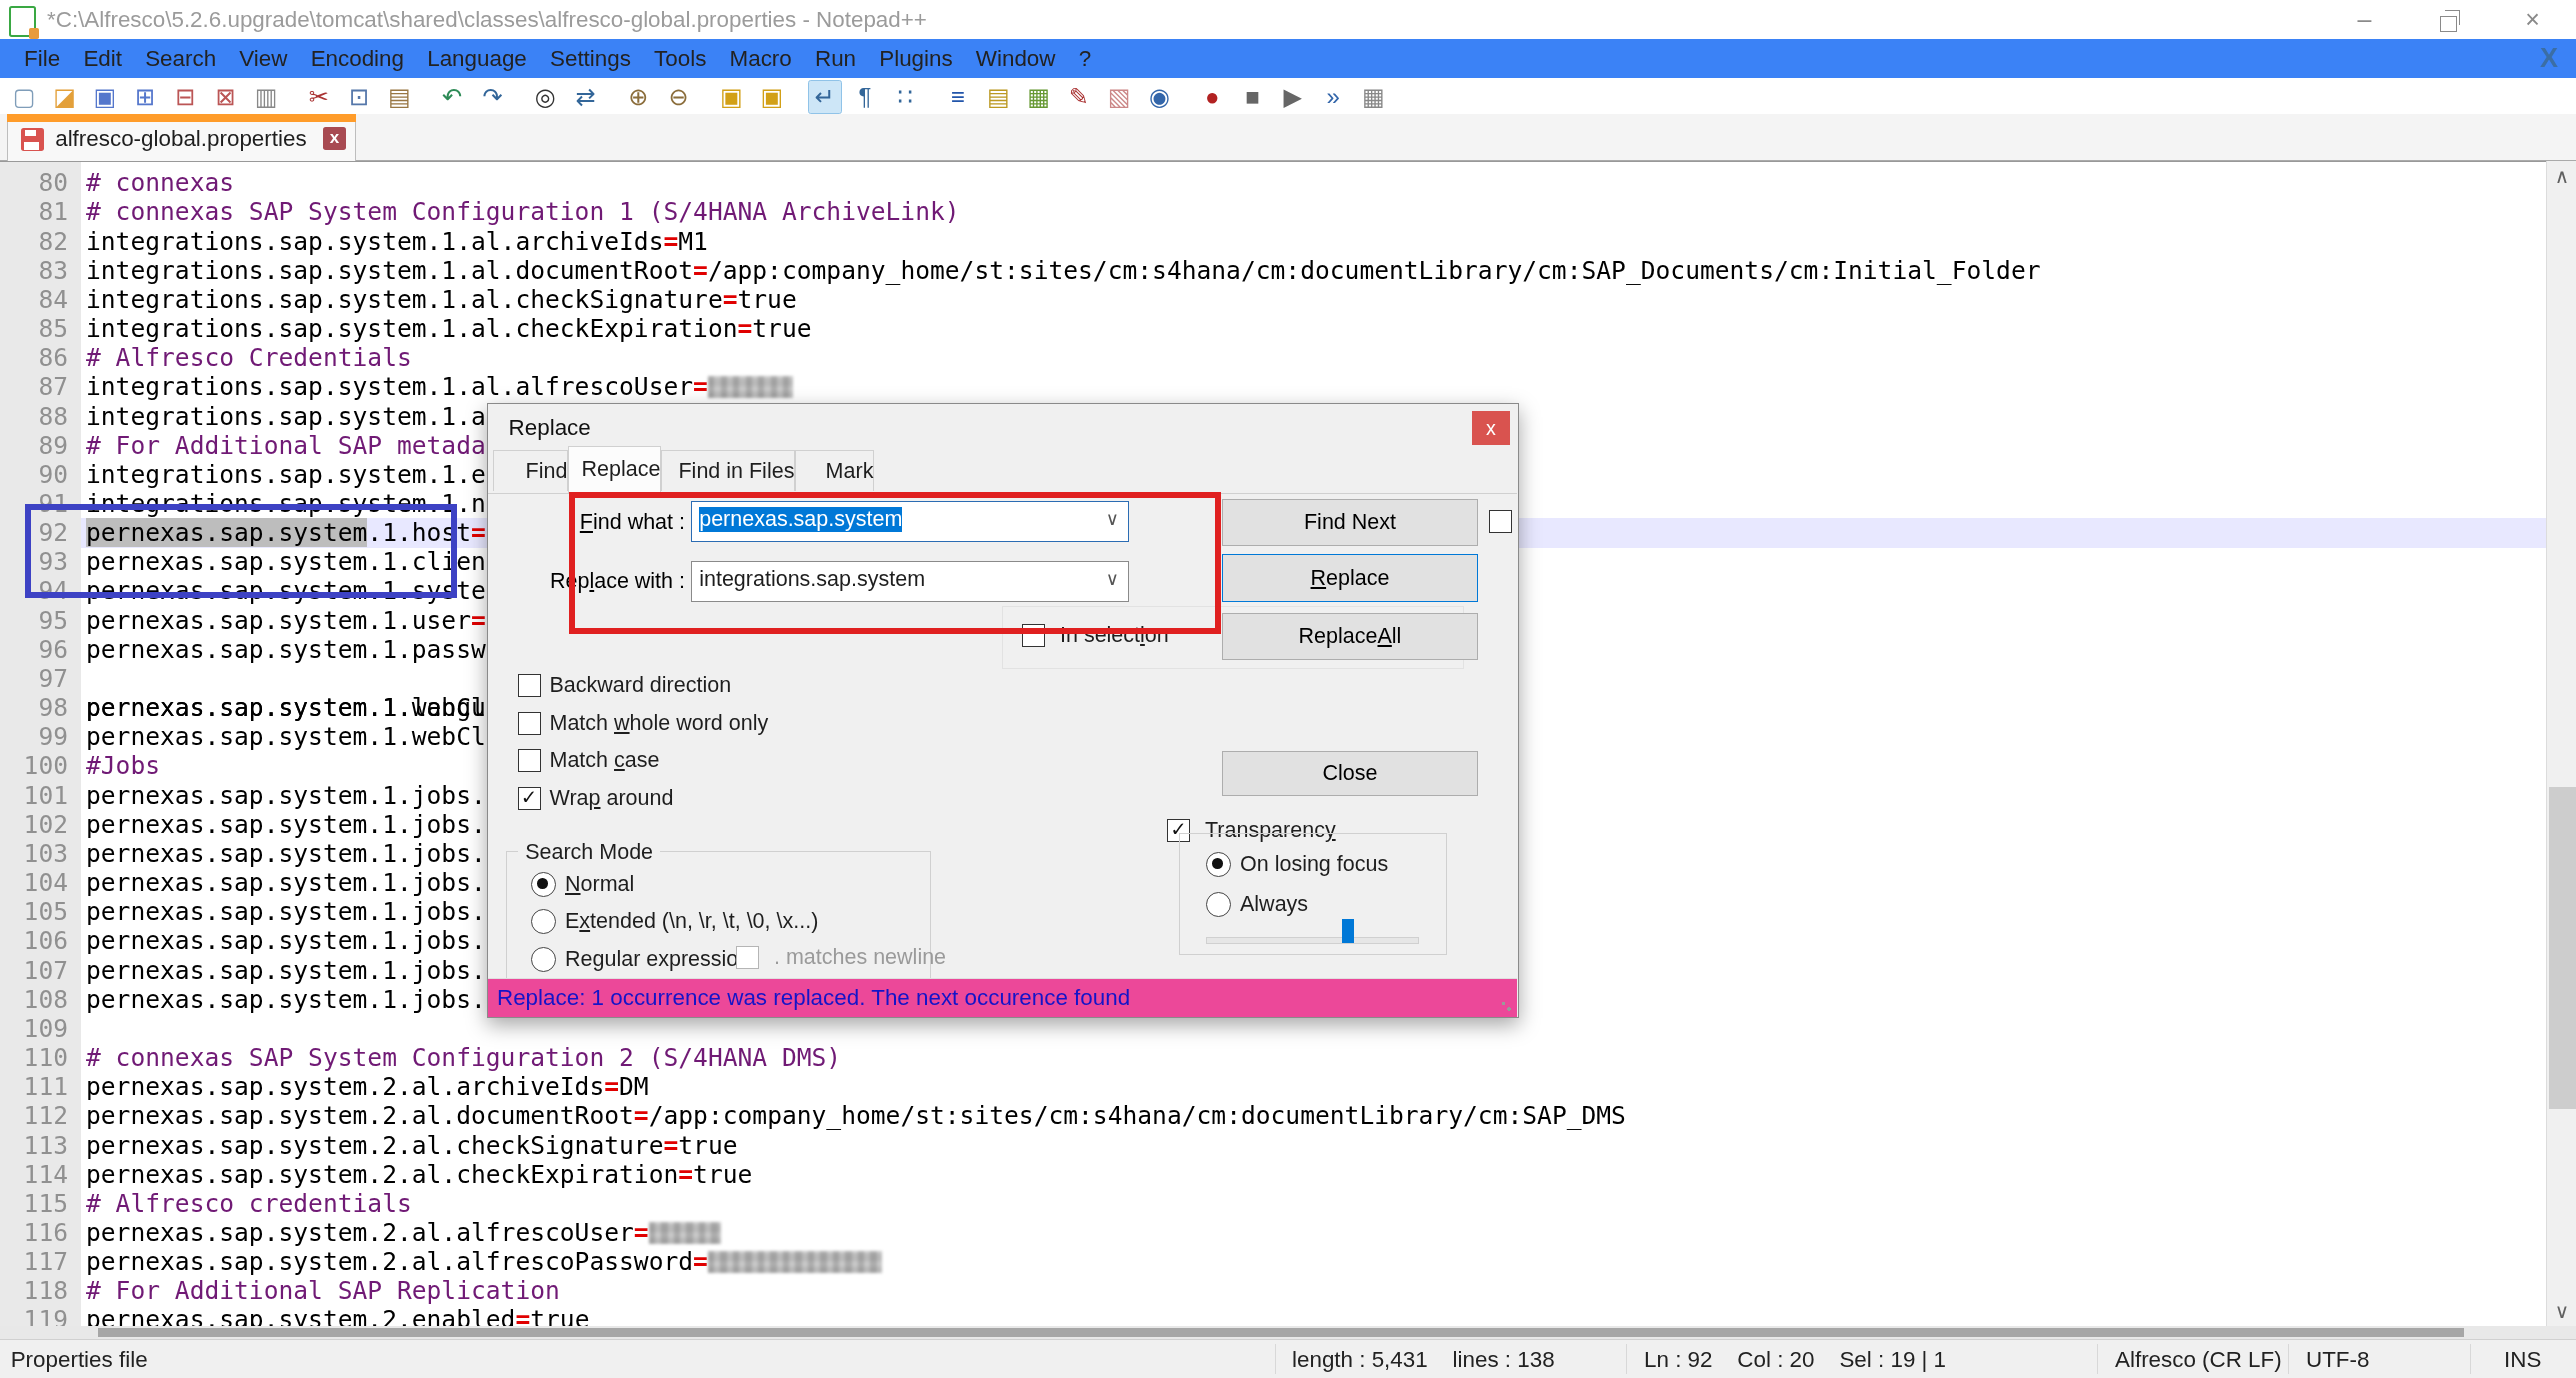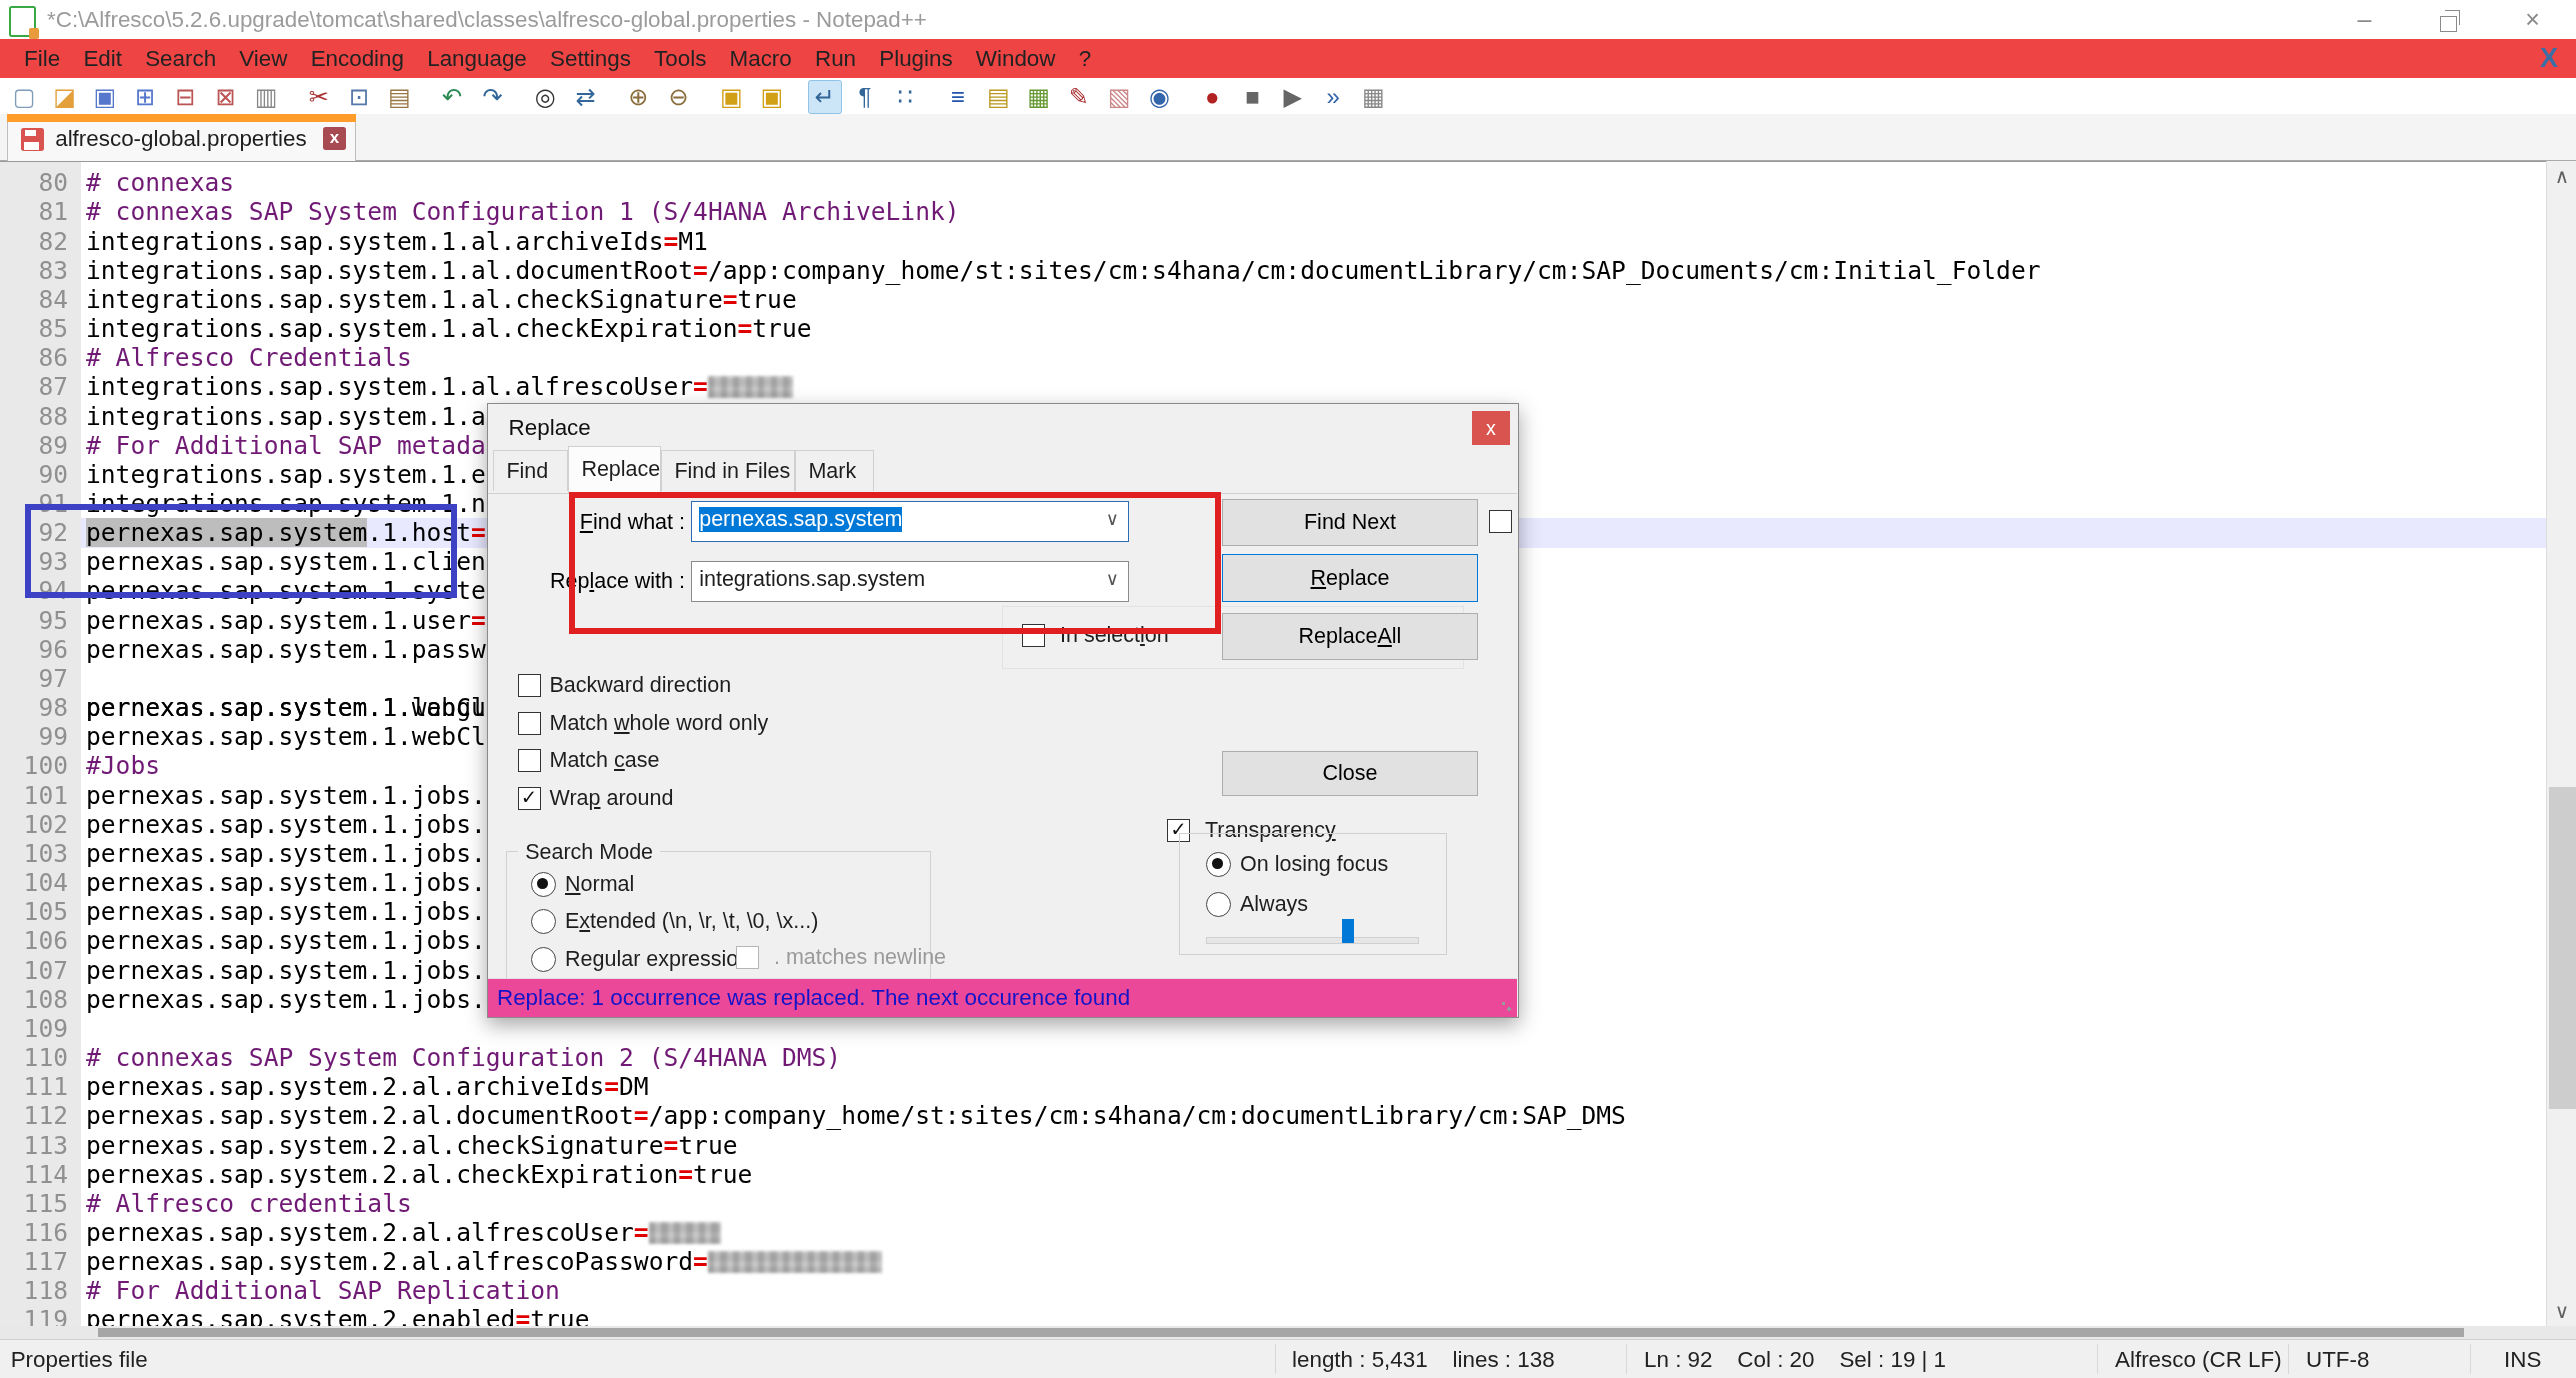--- a/index.html
+++ b/index.html
@@ -13,21 +13,21 @@
   #app-icon:before{content:"";position:absolute;right:-5.4px;bottom:-3.6px;width:10.7px;height:10.7px;background:#e89b3c;border-radius:1.8px;}
   #title-text{left:47px;top:7.2px;font-size:22.4px;color:#9b9b9b;white-space:pre;}
   .winctl{top:5.4px;width:45px;height:29px;text-align:center;font-size:25px;color:#8a8a8a;line-height:29px;}
   #btn-min{left:2342px;}
   #btn-restore{left:2426px;}
   #btn-restore span{display:inline-block;width:14.3px;height:14.3px;border:1.8px solid #8a8a8a;position:relative;top:3.6px;background:#fff;}
   #btn-restore span:before{content:"";position:absolute;left:3.6px;top:-7.2px;width:14.3px;height:14.3px;border:1.8px solid #8a8a8a;border-bottom:none;border-left:none;}
   #btn-close{left:2510px;}
 
   
-  #menubar{left:0;top:39px;width:2576px;height:39px;background:#ef4444;display:flex;align-items:center;padding-left:12.5px;box-sizing:border-box;}
+  #menubar{left:0;top:39px;width:2576px;height:39px;background:#3b82f6;display:flex;align-items:center;padding-left:12.5px;box-sizing:border-box;}
   .menu-item{font-size:22.4px;color:#222;padding:0 11.6px;height:36px;line-height:36px;}
   #menu-close-all{left:2540px;top:43px;font-size:27px;font-weight:bold;color:#3b6ea5;}
 
   
   #toolbar{left:0;top:79px;width:2576px;height:36px;background:#ffffff;display:flex;align-items:center;padding-left:7.2px;box-sizing:border-box;}
   .tbico{width:32px;height:32px;margin-right:6.3px;text-align:center;line-height:32px;font-size:24px;border:1.8px solid transparent;border-radius:2.7px;}
   .tbico.active{background:#cde6f7;border-color:#90c3e8;}
   .tbsep{width:12.5px;height:32px;}
 
   
@@ -65,21 +65,21 @@
   #anno-blue{left:25px;top:504px;width:420px;height:82px;border:6.3px solid #3d42c4;z-index:40;}
   #anno-red{left:569px;top:492px;width:640px;height:130px;border:6.3px solid #e02020;z-index:70;}
 
   
   #dlg{left:487px;top:403px;width:1030px;height:613px;background:#f0f0f0;border:0.9px solid #8a8a8a;
        box-shadow:0 7.2px 19.7px rgba(0,0,0,0.35);z-index:50;font-size:21.5px;}
   #dlg-title{left:20.6px;top:10.7px;font-size:22.4px;color:#111;}
   #dlg-close{left:984px;top:7.2px;width:38px;height:34px;background:#d9534f;color:#fff;text-align:center;line-height:34px;font-size:19.7px;}
   #dlg-tabs{left:5.4px;top:42px;height:48px;}
   .dtab{position:absolute;top:3.6px;height:41px;background:#f0f0f0;border:0.9px solid #d0d0d0;border-bottom:none;
-        text-align:left;line-height:41px;font-size:21.5px;box-sizing:border-box;padding-left:12px;}
+        text-align:right;line-height:41px;font-size:21.5px;box-sizing:border-box;padding-left:12px;}
   .dtab.active{top:0;height:48px;background:#fcfcfc;line-height:45px;z-index:2;}
   #dlg-tabline{left:0;top:89px;width:1029px;height:0;border-top:0.9px solid #d0d0d0;}
 
   .dlg-label{position:absolute;text-align:right;color:#000;}
   .combo{position:absolute;background:#fff;border:0.9px solid #8a8a8a;box-sizing:border-box;}
   .combo.focus{border:1.8px solid #2b6cb3;}
   .combo .ctext{position:absolute;left:7.2px;top:5.4px;font-size:21.5px;white-space:pre;}
   .combo .ctext.hl{background:#0078d7;color:#fff;}
   .combo .carrow{position:absolute;right:9px;top:6.3px;color:#555;font-size:18px;}
 

